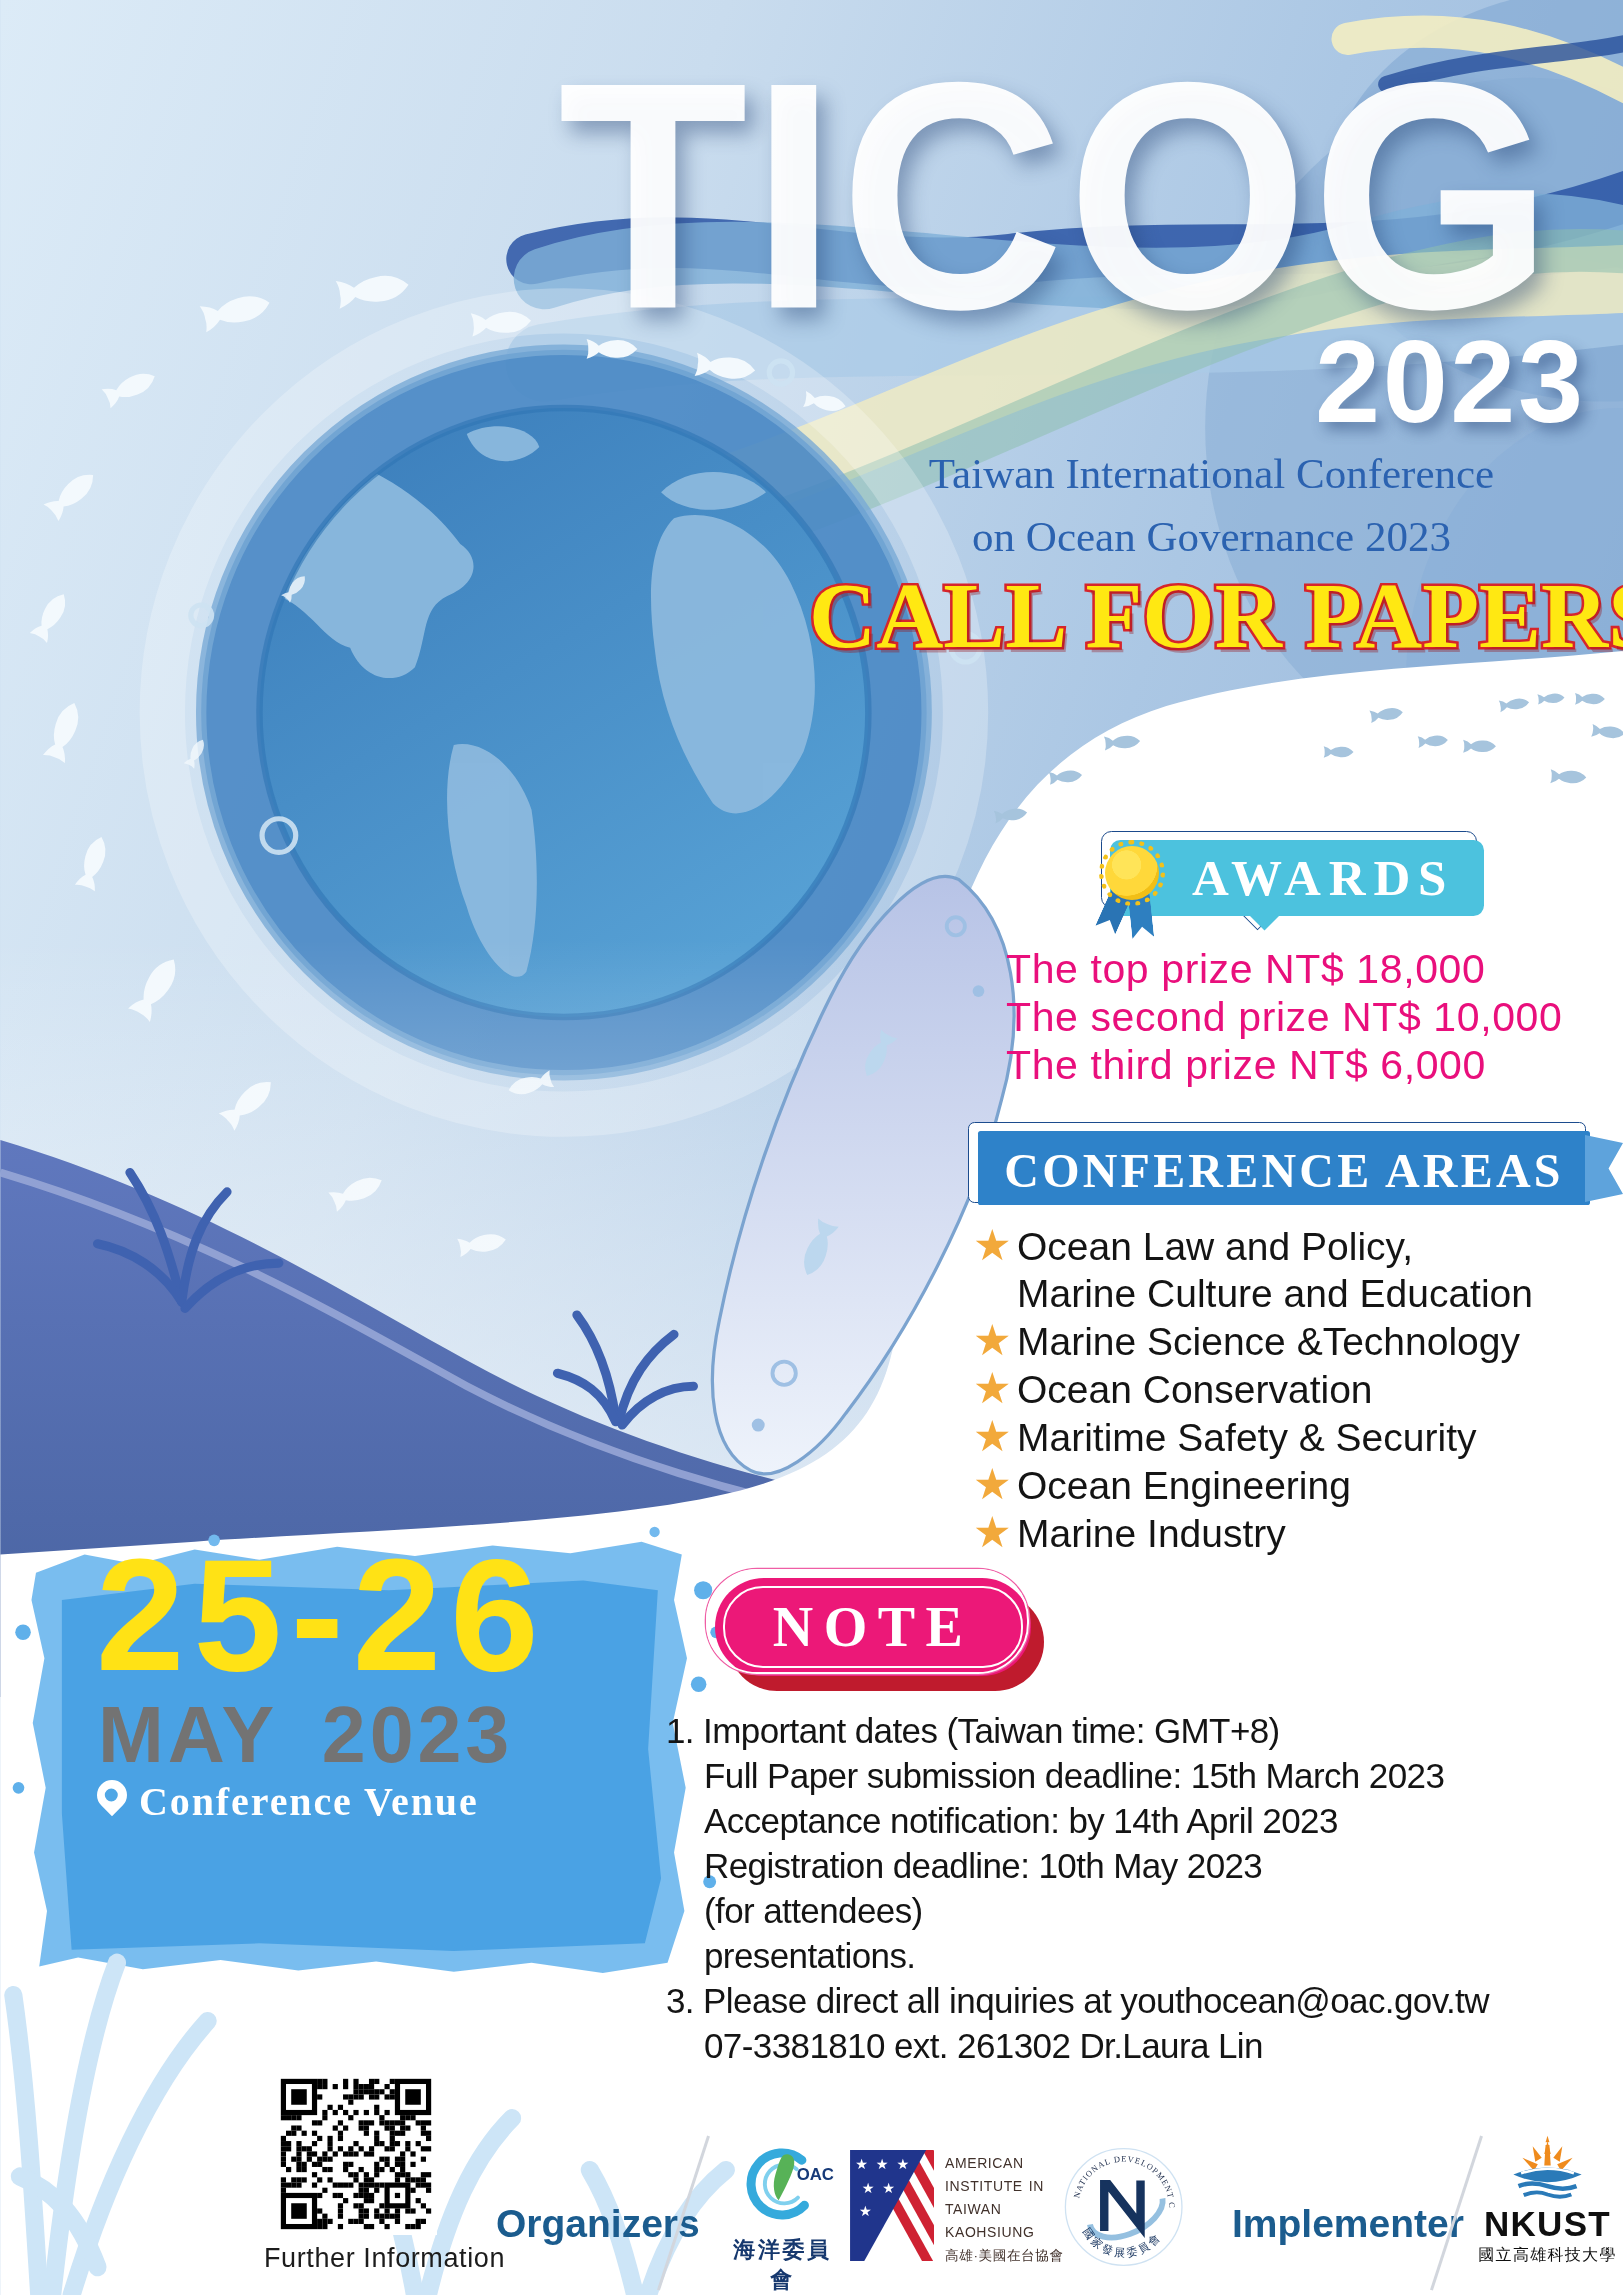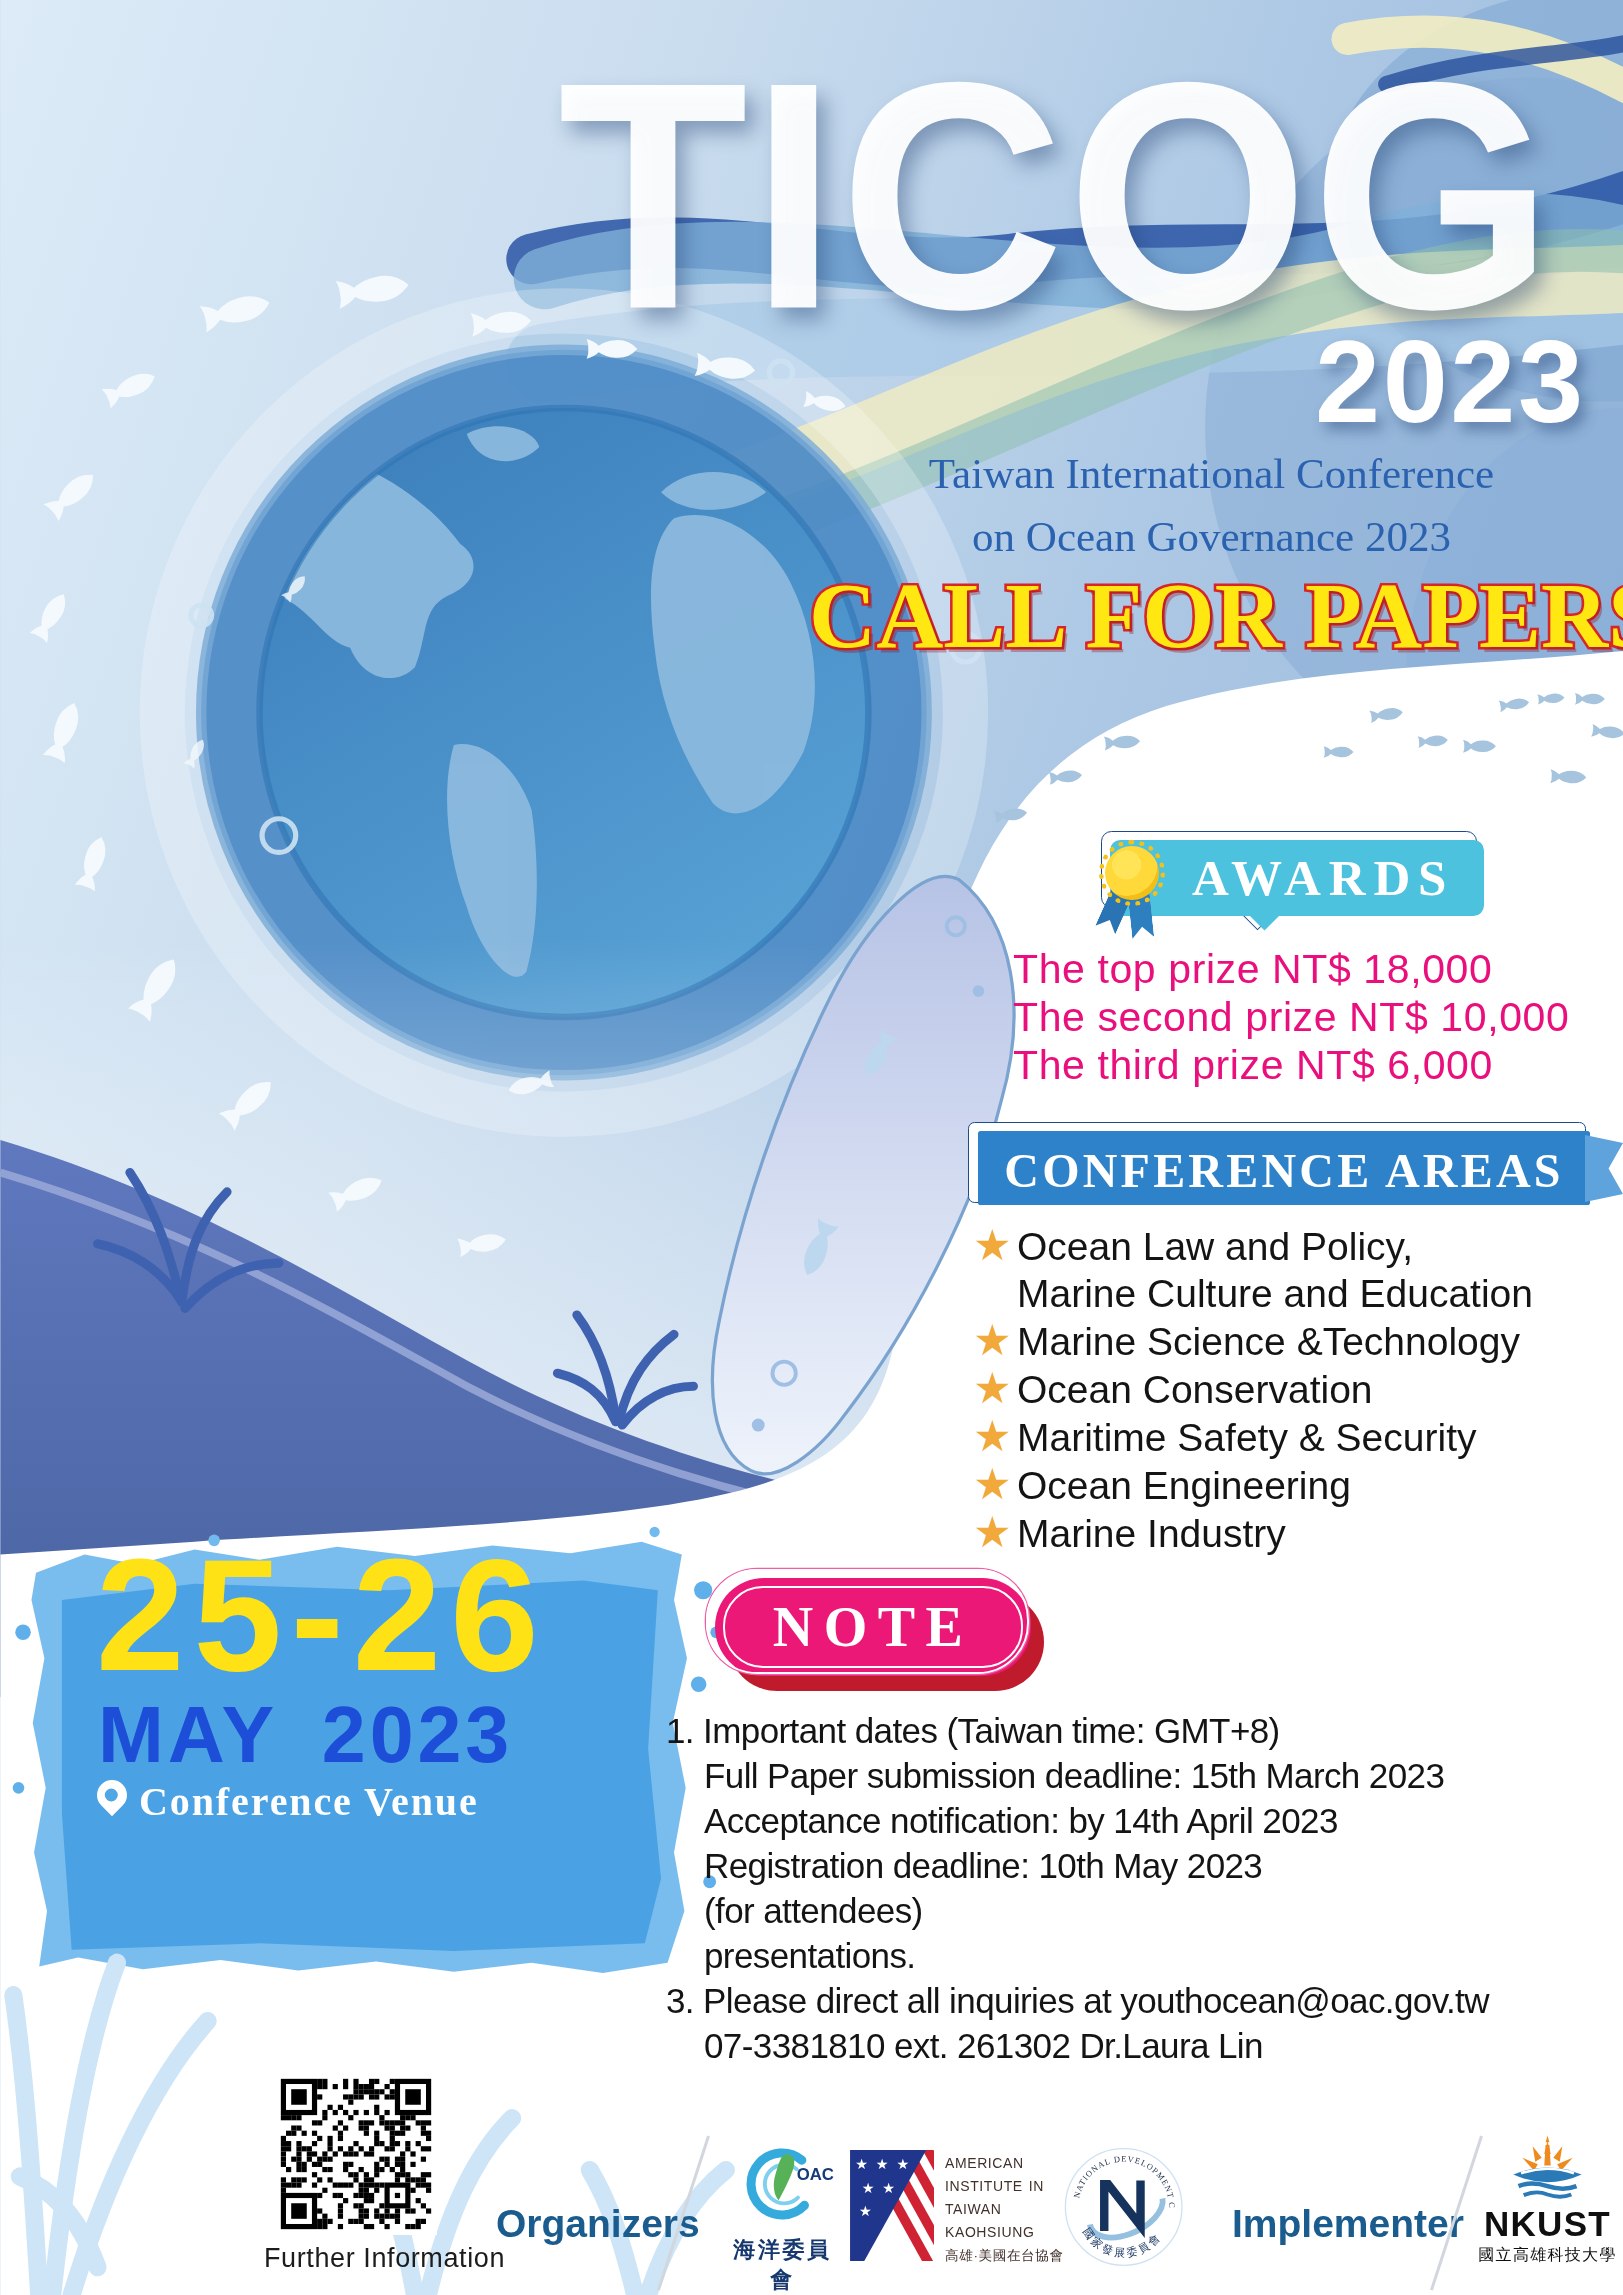--- a/index.html
+++ b/index.html
@@ -33,21 +33,21 @@
     font-family:"Liberation Serif","DejaVu Serif",serif;font-weight:700;font-size:51px;
     letter-spacing:7.8px;color:#ffffff;}
   .medal{left:1105px;top:846px;width:54px;height:54px;border-radius:50%;
     background:radial-gradient(circle at 40% 35%,#ffe458 0 30%,#ffd83a 31% 64%,#f2bf16 65% 100%);}
   .medal::before{content:"";position:absolute;inset:-5.8px;border:5.8px dotted #f2c11a;border-radius:50%;}
   .ribbon{width:22px;height:43px;background:#2e7fc0;
     clip-path:polygon(0 0,100% 0,100% 100%,50% 74%,0 100%);}
   .ribbon.r1{left:1103px;top:889px;transform:rotate(24deg);background:#2a74b4;}
   .ribbon.r2{left:1130px;top:895px;transform:rotate(-6deg);}
   .prizes{left:1006px;top:945px;font-size:41px;line-height:48px;letter-spacing:0.6px;
-    color:#e90f7c;white-space:nowrap;margin-left:7px;}
+    color:#e90f7c;white-space:nowrap;}
 
   
   .conf-back{left:968px;top:1122px;width:616px;height:79px;background:#ffffff;
     border:1.9px solid #1c4c8e;border-radius:6.5px;}
   .conf-main{left:978px;top:1131px;width:612px;height:74px;background:#2e82c9;border-radius:2.6px;}
   .conf-fold{left:1585px;top:1135px;width:38px;height:67px;background:#5ea3dc;
     clip-path:polygon(0 0,100% 12%,62% 50%,100% 88%,0 100%);}
   .conf-label{left:978px;top:1143px;width:612px;text-align:center;
     font-family:"Liberation Serif","DejaVu Serif",serif;font-weight:700;font-size:48px;
     letter-spacing:3.2px;color:#ffffff;white-space:nowrap;}
@@ -66,21 +66,21 @@
     font-family:"Liberation Serif","DejaVu Serif",serif;font-weight:700;font-size:56px;
     letter-spacing:10.4px;color:#ffffff;}
   .note-list{left:666px;top:1708px;font-size:35px;line-height:45px;letter-spacing:-0.6px;
     color:#141414;white-space:nowrap;}
   .note-list .cont{padding-left:38px;}
 
   
   .dates{left:96px;top:1536px;font-size:159px;line-height:159px;font-weight:700;
     letter-spacing:9px;color:#ffe215;}
   .monthyear{left:98px;top:1695px;font-size:79px;line-height:79px;font-weight:700;
-    letter-spacing:3.9px;word-spacing:19.4px;color:#1d4ed8;}
+    letter-spacing:3.9px;word-spacing:19.4px;color:#737373;}
   .pin{left:97px;top:1780px;width:30px;height:30px;background:#ffffff;
     border-radius:50% 50% 50% 0;transform:rotate(-45deg);}
   .pin::after{content:"";position:absolute;left:8.4px;top:8.4px;width:13px;height:13px;
     border-radius:50%;background:#4fa7e6;}
   .venue-label{left:139px;top:1778px;font-family:"Liberation Serif","DejaVu Serif",serif;
     font-weight:700;font-size:40px;letter-spacing:1.9px;color:#ffffff;}
   .venue-lines{left:70px;top:1826px;font-size:43px;line-height:48px;font-weight:700;
     letter-spacing:2.6px;color:#fdc513;white-space:nowrap;}
 
   

